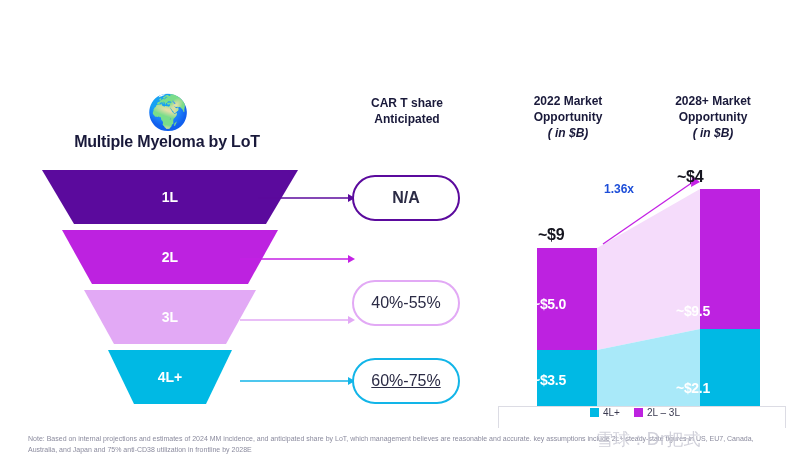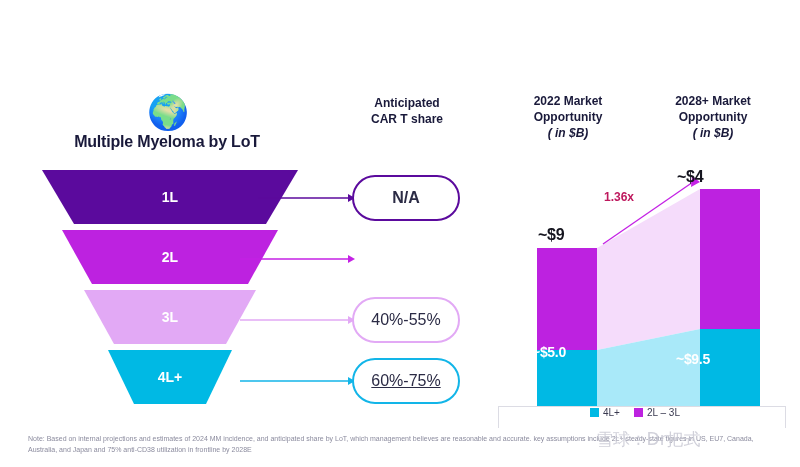--- a/index.html
+++ b/index.html
@@ -45,42 +45,41 @@
 
   
   .pill {
     position:absolute; left:352px; width:108px; height:46px;
     border-radius:23px; background:#fff;
     display:flex; align-items:center; justify-content:center;
     font-size:16px; color:#2b2b45; box-sizing:border-box;
   }
   .pill-1 { top:175px; border:2.2px solid #5B0A9D;font-weight:bold; }
   .pill-2 { top:236px; border:2.2px solid #C421E5; }
-  .pill-3 { top:297px; border:2.2px solid #E2A9F5;text-align:center; }
+  .pill-3 { top:280px; border:2.2px solid #E2A9F5;text-align:center; }
   .pill-4 { top:358px; border:2.2px solid #12B5E8;text-decoration:underline; }
 
   
   .chart { position:absolute; left:495px; top:160px; width:300px; height:250px; }
   .chart-axis {
     position:absolute; left:498px; top:406px; width:288px; height:22px;
     border-left:1px solid #dcdce4; border-right:1px solid #dcdce4;
     border-top:1px solid #dcdce4; box-sizing:border-box;
   }
   .bar-label {
     position:absolute; color:#fff; font-size:14px; font-weight:bold;
     letter-spacing:-0.3px;
-    margin-top:48px;
   }
   .total-label {
     position:absolute; font-size:16px; font-weight:bold; color:#15151f;
     letter-spacing:-0.3px;
   }
   .growth {
-    position:absolute; font-size:12px; font-weight:bold; color:#be185d;
-    left:604px; top:190px;
+    position:absolute; font-size:12px; font-weight:bold; color:#1d4ed8;
+    left:604px; top:182px;
   }
   .legend {
     position:absolute; left:590px; top:407px;
     display:flex; gap:14px; align-items:center;
     font-size:10px; color:#3a3a50;
   }
   .legend-item { display:flex; align-items:center; gap:4px; }
   .swatch { width:9px; height:9px; display:inline-block; }
 
   
@@ -124,22 +123,22 @@
     <polygon points="108,26 115,30 108,34" fill="#5B0A9D"></polygon>
     <path d="M0,91 L108,91" stroke="#C421E5" stroke-width="1.6" fill="none"></path>
     <polygon points="108,87 115,91 108,95" fill="#C421E5"></polygon>
     <path d="M0,152 L108,152" stroke="#E2A9F5" stroke-width="1.6" fill="none"></path>
     <polygon points="108,148 115,152 108,156" fill="#E2A9F5"></polygon>
     <path d="M0,213 L108,213" stroke="#12B5E8" stroke-width="1.6" fill="none"></path>
     <polygon points="108,209 115,213 108,217" fill="#12B5E8"></polygon>
   </svg>
 
   <div class="col-head head-share">
+    <div>CAR T share</div>
     <div>Anticipated</div>
-    <div>CAR T share</div>
   </div>
 
   <div class="pill pill-1">
     <span>N/A</span>
   </div>
   <div class="pill pill-3">
     <span>40%-55%</span>
   </div>
   <div class="pill pill-4">
     <span>60%-75%</span>

